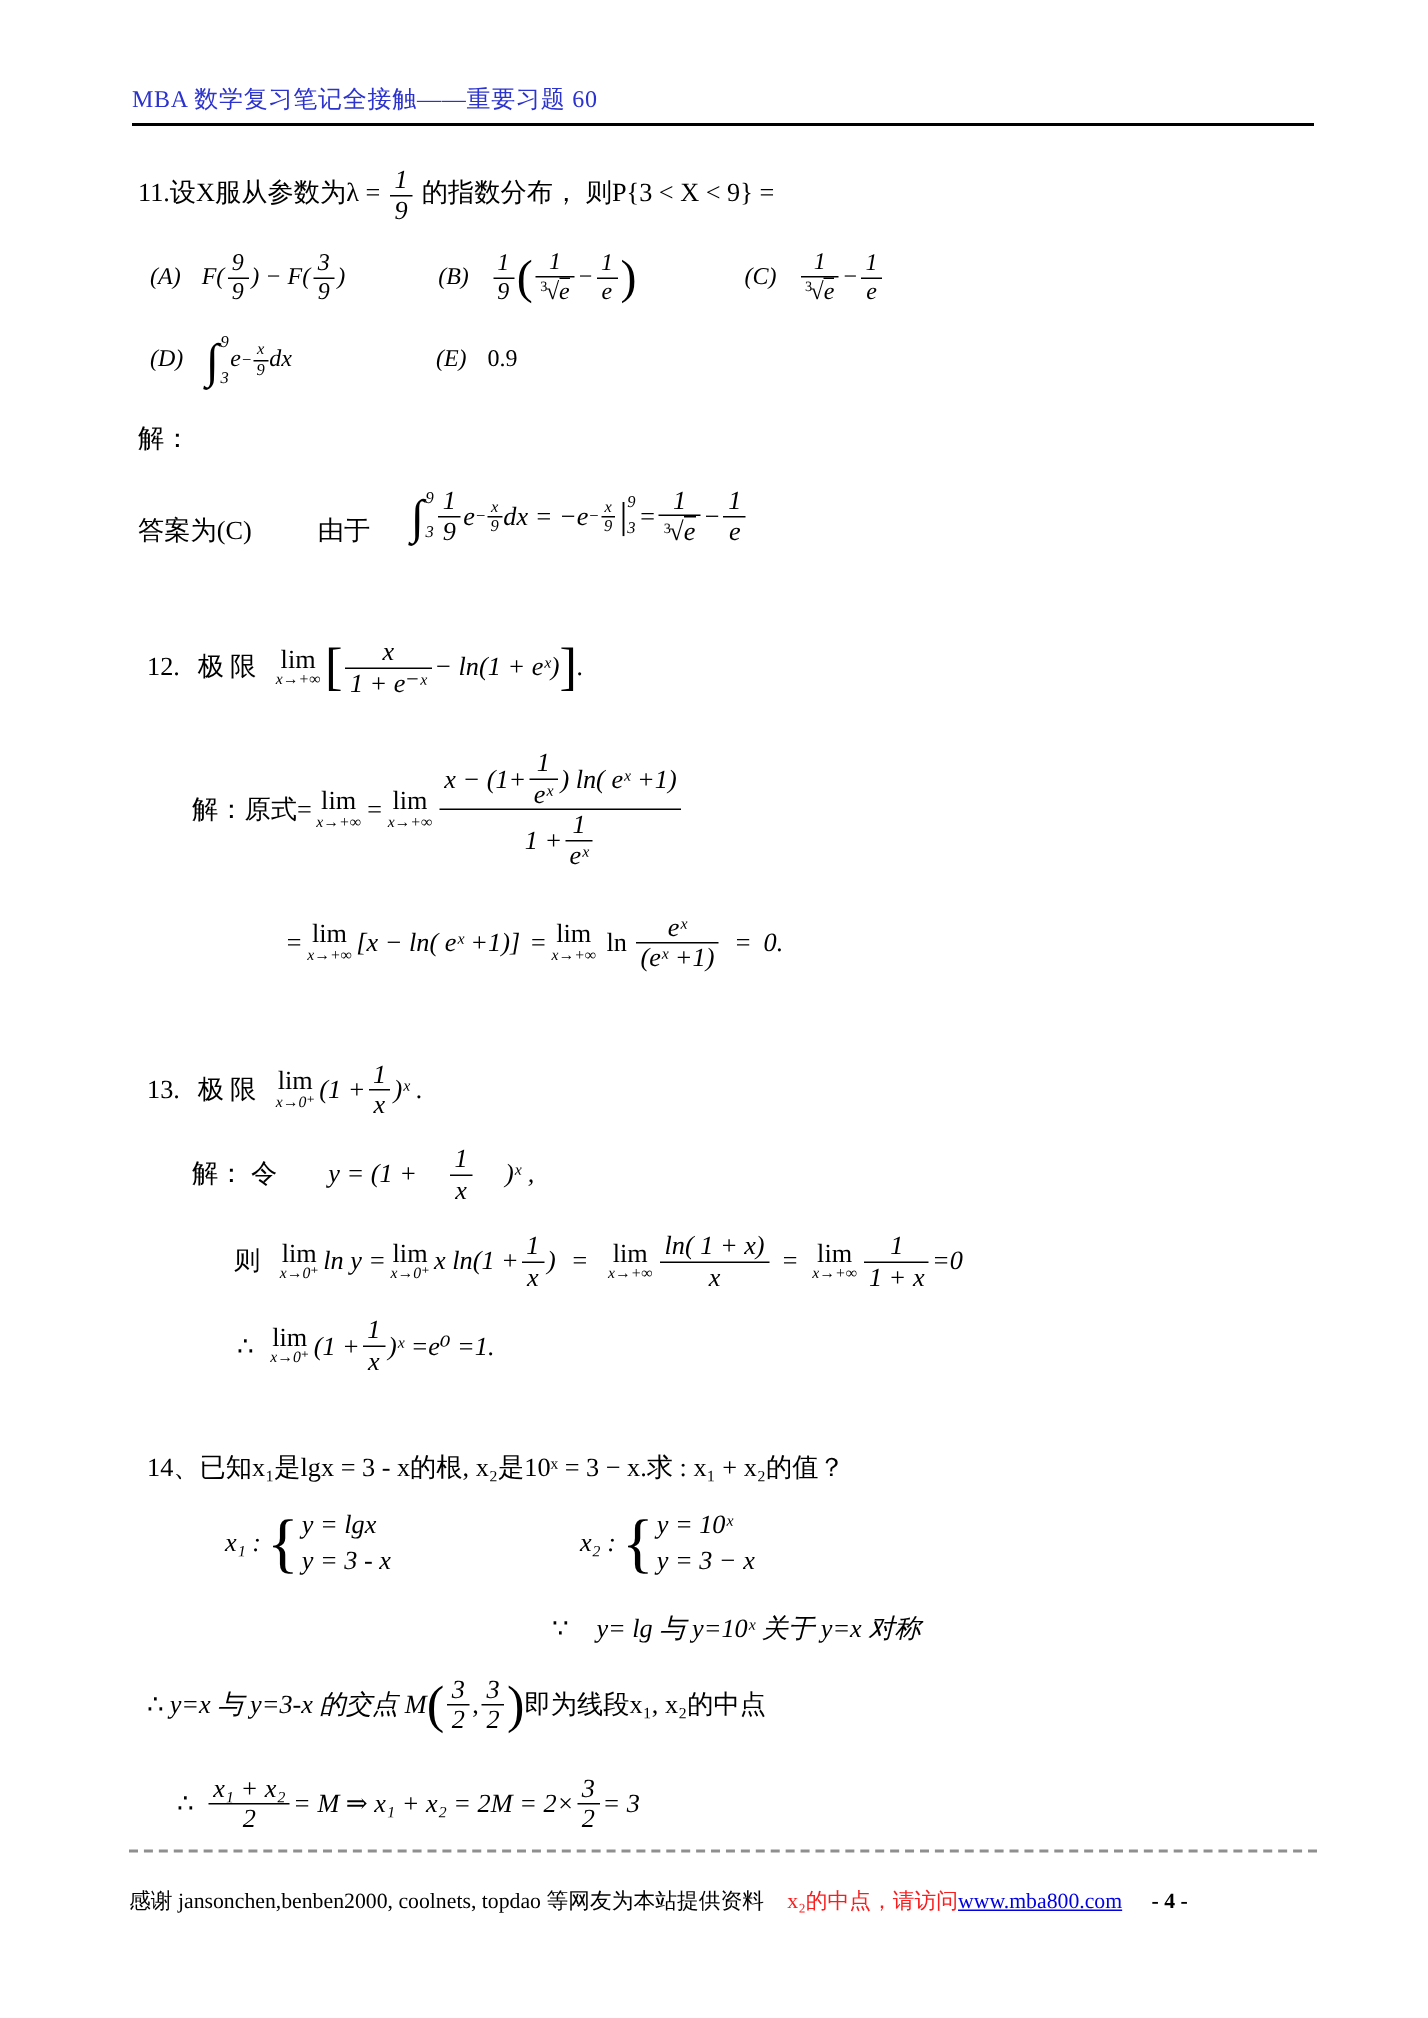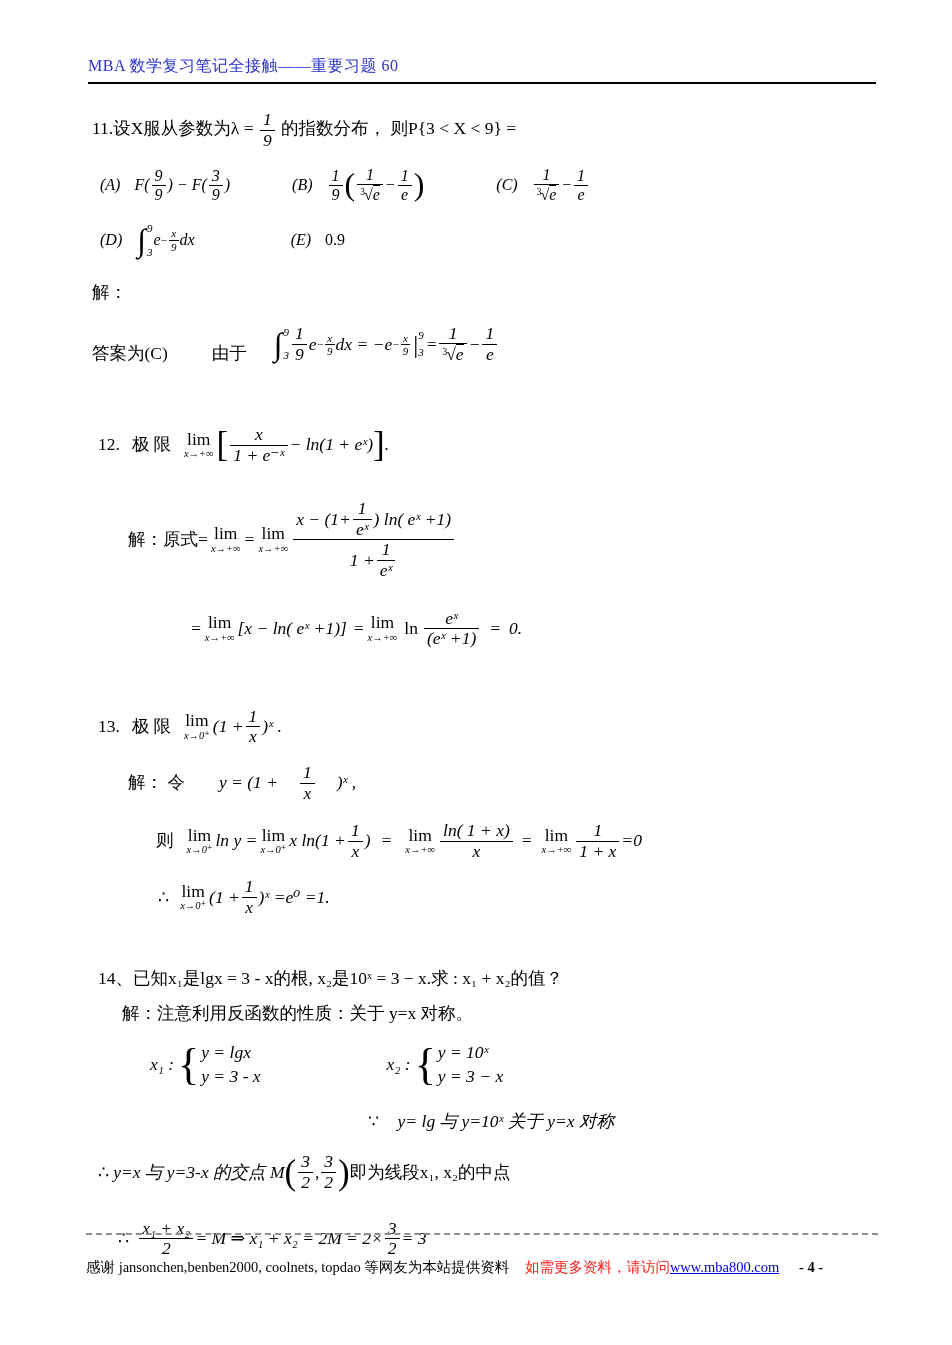--- a/index.html
+++ b/index.html
@@ -354,21 +354,20 @@
       </span>
     <span class="it">(1 +</span>
     <span class="fr it">
         <span class="n">1</span>
         <span class="d">x</span>
       </span>
     <span class="it">)ˣ =e⁰ =1.</span>
   </div>
 
   <div class="row cn" style="margin:50px 0 0 10px;">14、已知x₁是lgx = 3 - x的根, x₂是10ˣ = 3 − x.求 : x₁ + x₂的值？</div>
-  <div class="row cn" style="margin:14px 0 0 34px;">解：注意利用反函数的性质：关于 y=x 对称。</div>
 
   <div class="row" style="margin:16px 0 0 62px; display:flex; align-items:center;">
     <span class="sys">
       <span style="margin-right:4px;">x₁ :</span>
       <span class="brace">{</span>
       <span class="lines">
           <span>y = lgx</span>
           <span>y = 3 - x</span>
         </span>
     </span>
@@ -417,15 +416,15 @@
       </span>
     <span class="it">= 3</span>
   </div>
 
 </div>
 
 <div class="dash"></div>
 
 <div class="footer">
   <span>感谢 jansonchen,benben2000, coolnets, topdao 等网友为本站提供资料</span>
-  <span class="red" style="margin-left:12px;">如需更多资料，请访问</span><span class="link">www.mba800.com</span>
+  <span class="red" style="margin-left:12px;">x₂的中点，请访问</span><span class="link">www.mba800.com</span>
   <span class="pg">- 4 -</span>
 </div>
 
 </body></html>

